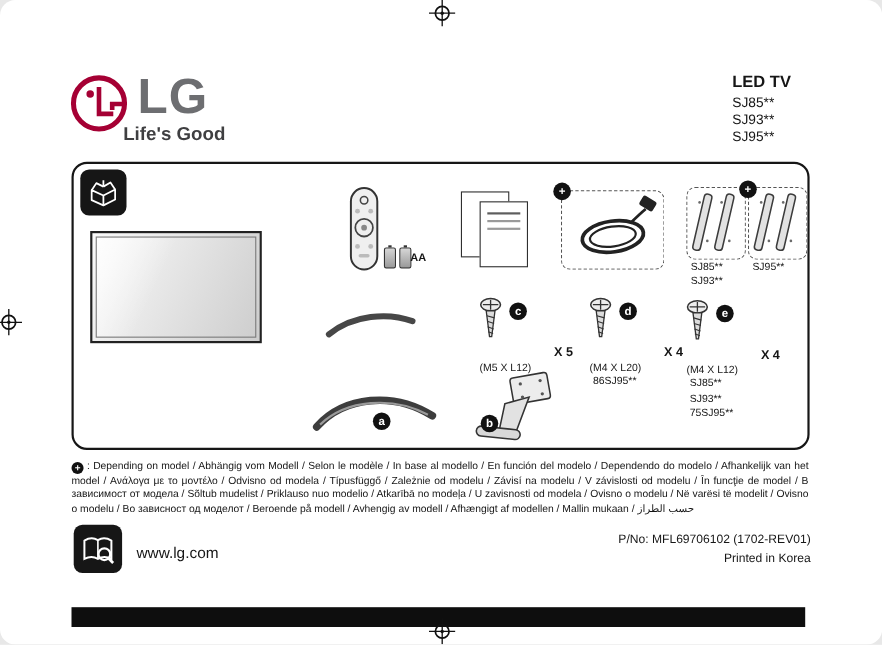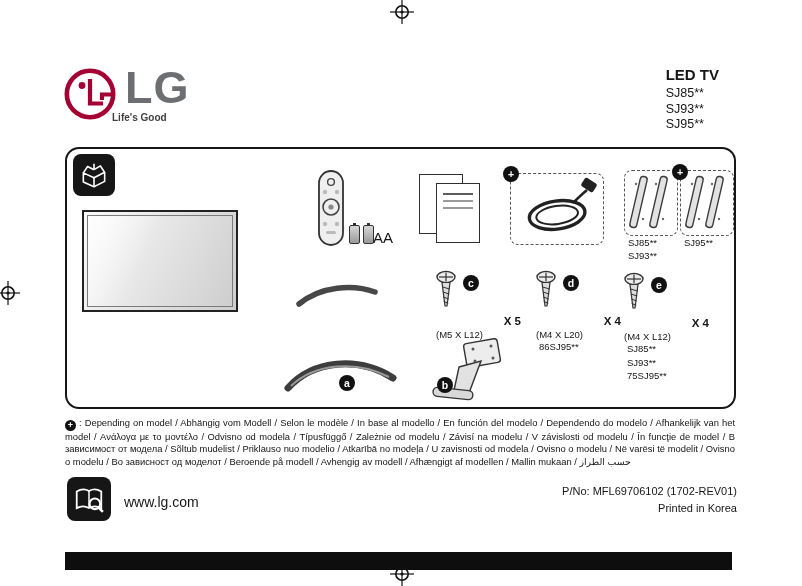--- a/index.html
+++ b/index.html
@@ -1,28 +1,28 @@
 <!DOCTYPE html>
 <html><head>
 <meta charset="utf-8">
 <style>
   html,body{margin:0;padding:0;background:#e8e8e8;}
   .page{position:relative;width:802px;height:586px;background:#ffffff;overflow:hidden;
-        font-family:"Liberation Sans",sans-serif;color:#161616;}
+        font-family:"Liberation Sans",sans-serif;color:#161616;border-radius:14px;}
 
   
   .regmark{position:absolute;width:24px;height:24px;z-index:9;}
   .rm-top{left:390px;top:0px;}
   .rm-left{left:-4px;top:281px;}
   .rm-bottom{left:390px;top:562px;}
 
   
   .lg-symbol{position:absolute;left:62px;top:66px;width:56px;height:56px;}
   .lg-word{position:absolute;left:125px;top:62px;font-size:45px;font-weight:700;color:#6d6e71;letter-spacing:1px;}
-  .tagline{position:absolute;left:112px;top:112px;font-size:10px;font-weight:600;color:#3f3f41;}
+  .tagline{position:absolute;left:112px;top:112px;font-size:17px;font-weight:600;color:#3f3f41;}
   .model-block{position:absolute;right:83px;top:66px;}
   .product-type{font-size:15px;font-weight:700;margin-bottom:3px;}
   .model-line{font-size:12.5px;line-height:15.5px;}
 
   
   .acc-box{position:absolute;left:65px;top:147px;width:667px;height:258px;
            border:2.5px solid #161616;border-radius:14px;}
   .black-tile{position:absolute;background:#161616;border-radius:8px;display:flex;
               align-items:center;justify-content:center;}
   .box-icon{left:6px;top:5px;width:42px;height:42px;}
@@ -30,21 +30,21 @@
   .tv{position:absolute;left:15px;top:61px;width:152px;height:98px;border:2px solid #222;
       background:linear-gradient(115deg,#fafafa 0%,#e6e6e6 45%,#cdcdcd 100%);}
   .tv-screen{position:absolute;left:3px;top:3px;right:3px;bottom:3px;border:1px solid #7a7a7a;
       background:linear-gradient(115deg,rgba(255,255,255,.85) 0%,rgba(255,255,255,0) 40%);}
 
   .remote{position:absolute;left:246px;top:20px;}
   .batteries{position:absolute;left:282px;top:76px;display:flex;gap:3px;}
   .battery{width:9px;height:17px;border:1.2px solid #333;border-radius:2px;
            background:linear-gradient(#d6d6d6,#9a9a9a);position:relative;}
   .battery::after{content:"";position:absolute;left:2.5px;top:-3px;width:3px;height:2px;background:#333;}
-  .aa-label{position:absolute;left:306px;top:80px;font-size:15px;font-weight:400;}
+  .aa-label{position:absolute;left:306px;top:80px;font-size:10px;font-weight:700;}
 
   .docs{position:absolute;left:352px;top:25px;width:64px;height:70px;}
   .sheet{position:absolute;width:42px;height:58px;background:#fff;border:1.6px solid #2f2f2f;}
   .sheet-back{left:0;top:0;}
   .sheet-front{left:17px;top:9px;}
   .sheet-front i{display:block;height:2px;background:#9a9a9a;margin:5px 6px 0;}
   .sheet-front i:first-child{margin-top:9px;background:#5d5d5d;}
 
   .dash-box{position:absolute;border:1.6px dashed #555;border-radius:8px;}
   .cable-box{left:443px;top:24px;width:92px;height:70px;}

